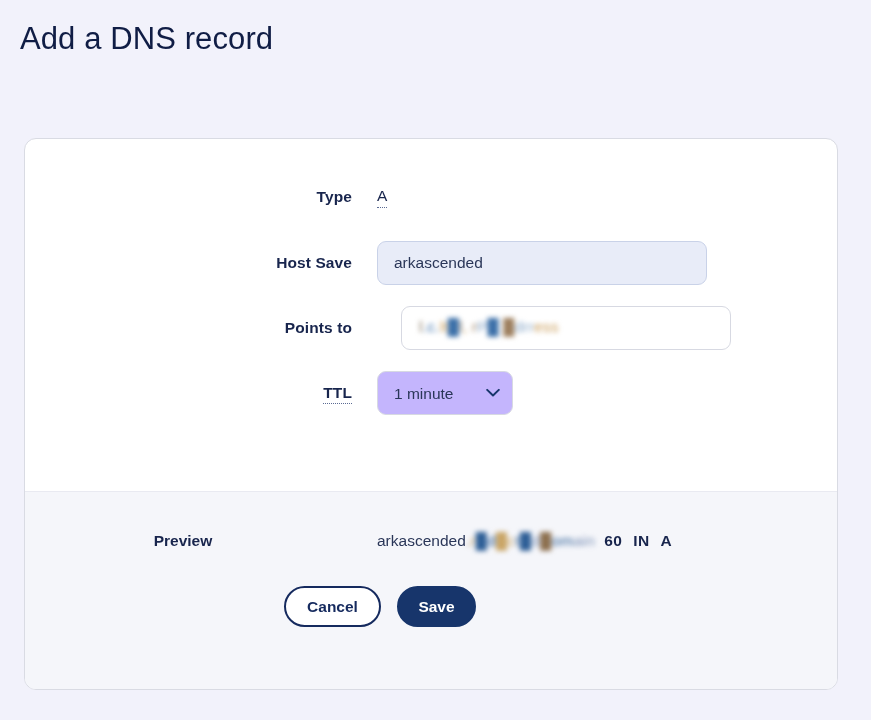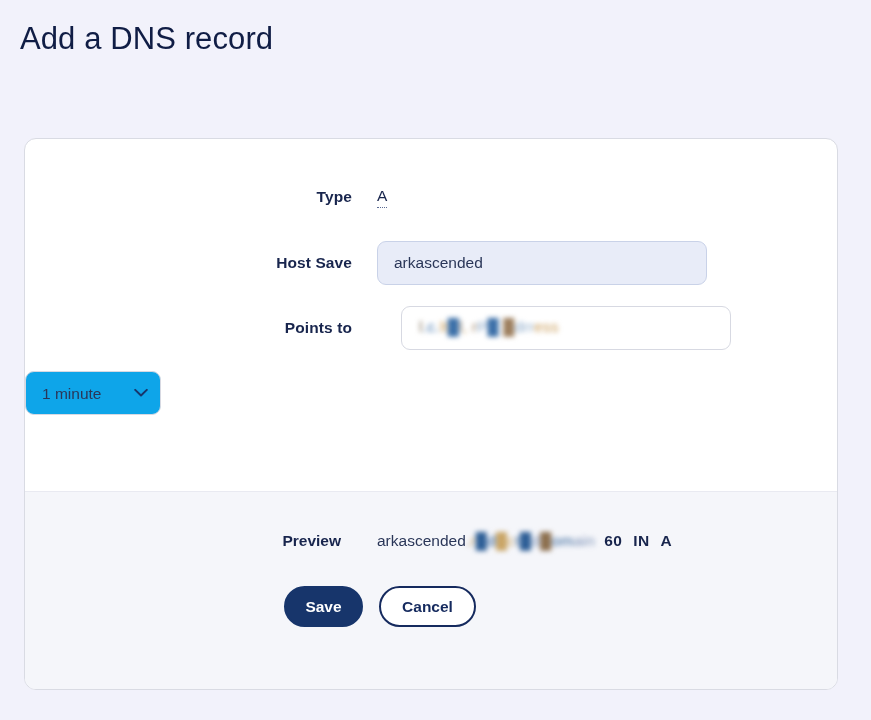--- a/index.html
+++ b/index.html
@@ -158,21 +158,21 @@
     width: 136px;
     height: 44px;
   }
   .ttl-select {
     appearance: none;
     -webkit-appearance: none;
     width: 136px;
     height: 44px;
     border: 1px solid #d7d9e2;
     border-radius: 9px;
-    background: #0ea5e9;
+    background: #c4b5fd;
     font-family: "Liberation Sans", sans-serif;
     font-size: 15.5px;
     color: #2a3658;
     padding: 0 32px 0 16px;
     outline: none;
     cursor: pointer;
   }
   .chev {
     position: absolute;
     right: 13px;
@@ -183,21 +183,21 @@
   }
 
   
   .preview-row {
     display: flex;
     align-items: center;
     padding-top: 40px;
   }
   .preview-label {
     width: 352px;
-    text-align: right;
+    text-align: center;
     padding-right: 36px;
     font-size: 15.5px;
     font-weight: 700;
     color: #18254d;
     flex: none;
   }
   .preview-value {
     display: flex;
     align-items: baseline;
     font-size: 15.5px;
@@ -286,20 +286,23 @@
         <div class="form-label">Points to</div>
         <div class="form-control-wrap">
           <div class="blur-wrap">
             <input class="text-input" type="text" style="">
             <span class="blurred-value"><span class="c1">l</span><span class="c2">.c.</span><span class="c3">lt</span><span class="c2">█</span><span class="c1">l</span><span class="c3">,</span> <span class="c5">r</span><span class="c4">P</span><span class="c2">█</span> <span class="c5">█</span><span class="c4">drr</span><span class="c3">ess</span></span>
           </div>
         </div>
       </div>
 
       <div class="form-row row-ttl">
+        <div class="form-label dotted">
+          <span class="dotted-text">TTL</span>
+        </div>
         <div class="form-control-wrap">
           <div class="select-wrap">
             <select class="ttl-select">
               <option>1 minute</option>
             </select>
             <span class="chev">
               <svg width="14" height="9" viewBox="0 0 14 9" fill="none" xmlns="http://www.w3.org/2000/svg">
                 <path d="M1.2 1.4L7 7L12.8 1.4" stroke="#17356b" stroke-width="2" stroke-linecap="round" stroke-linejoin="round"></path>
               </svg>
             </span>
@@ -314,20 +317,20 @@
       <div class="preview-row">
         <div class="preview-label">Preview</div>
         <div class="preview-value">
           <span class="preview-host">arkascended</span>
             <span class="preview-blur"><span class="b1">.</span><span class="b3">r</span><span class="b2">█d</span><span class="b3">█c</span><span class="b2">t█</span><span class="b4">d</span><span class="b1">█</span><span class="b2">om</span><span class="b4">ain</span></span>
             <span class="preview-tail"><span>60</span><span>IN</span><span>A</span></span>
         </div>
       </div>
 
       <div class="button-row">
+        <button class="btn btn-cancel">Cancel</button>
         <button class="btn btn-save">Save</button>
-        <button class="btn btn-cancel">Cancel</button>
       </div>
 
     </div>
 
   </div>
 </div>
 
 </body></html>

